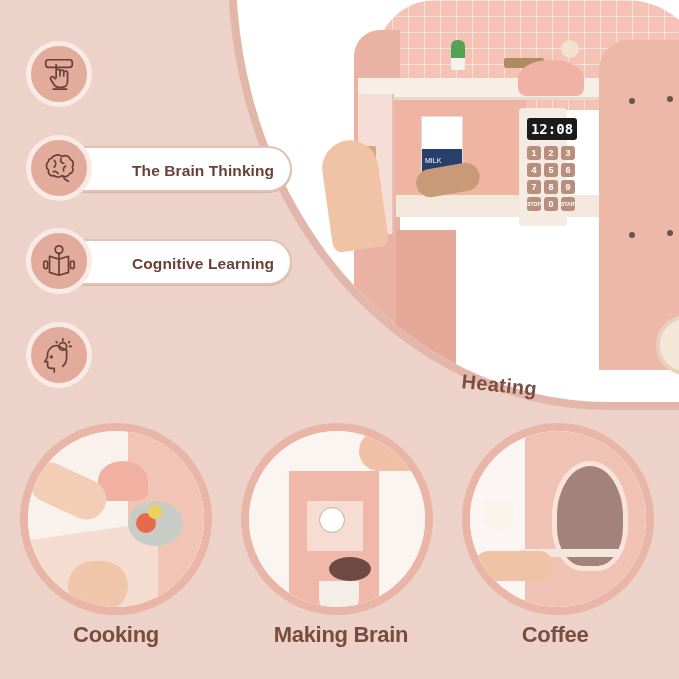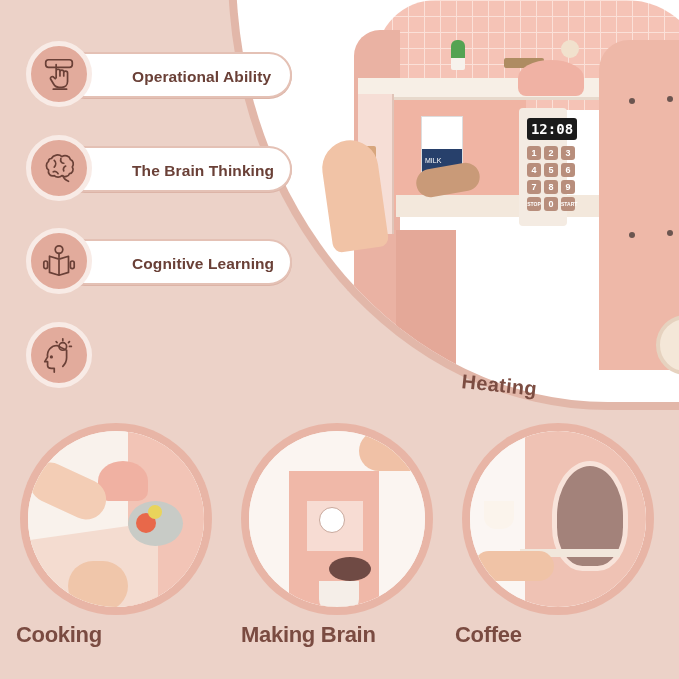--- a/index.html
+++ b/index.html
@@ -124,21 +124,21 @@
       display: flex; align-items: center; justify-content: center;
     }
     .feature-icon svg { width: 38px; height: 38px; }
 
     .scene {
       position: absolute; top: 423px; width: 192px; height: 192px; border-radius: 50%;
       background: #e8b5a6; padding: 8px;
     }
     .scene-inner { width: 100%; height: 100%; border-radius: 50%; overflow: hidden; position: relative; background: #faf3ee; }
     .scene-caption {
-      position: absolute; top: 622px; width: 200px; 
+      position: absolute; top: 622px; width: 200px; text-align: center;
       font-size: 22px; font-weight: bold; color: #7a4b41; letter-spacing: -0.3px;
       font-family: "Liberation Sans", sans-serif;
     }
 
     .blk { position: absolute; }
   </style>
 </head>
 <body>
 
 <div class="top-bg"></div>
@@ -186,23 +186,20 @@
       <div class="screw" style="left:68px;top:190px"></div>
     </div>
     <div class="wheel"></div>
   </div>
 </div>
 
 <div class="heating-label">Heating</div>
 
 <div class="features">
   <div class="feature" style="top:0">
-    <div class="feature-pill">
-      <span class="feature-label">Operational Ability</span>
-    </div>
     <div class="feature-icon">
       <svg viewBox="0 0 40 40" fill="none" stroke="#6a4037" stroke-width="1.8" stroke-linecap="round" stroke-linejoin="round">
         <rect x="6" y="5" width="28" height="8" rx="3"></rect>
         <path d="M17 10 V24 M17 17 a2 2 0 0 1 4 0 V22 M21 18 a2 2 0 0 1 4 0 V22 M25 19 a2 2 0 0 1 4 0 V28 c0 4 -3 6 -6 6 h-3 c-3 0 -5 -2 -6 -4 l-3 -5 a2 2 0 0 1 3 -2 l2 2"></path>
         <path d="M14 36 H28"></path>
       </svg>
     </div>
   </div>
 
   <div class="feature" style="top:94px">

